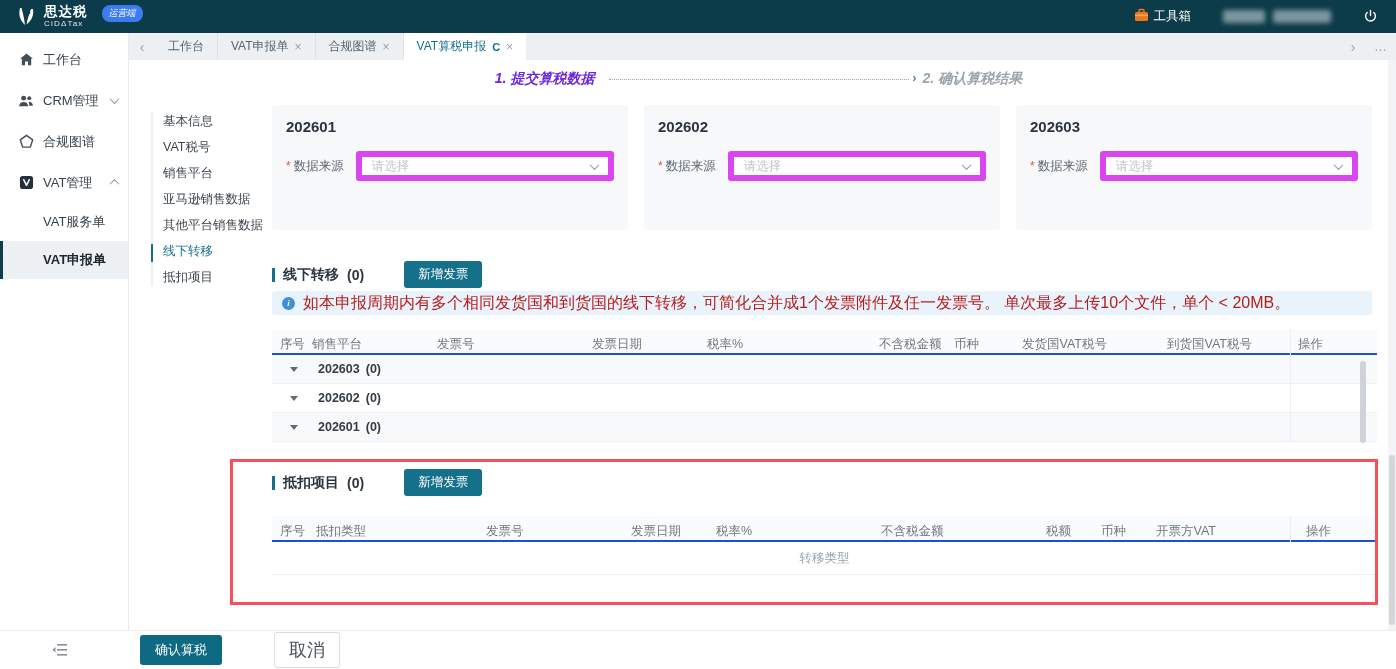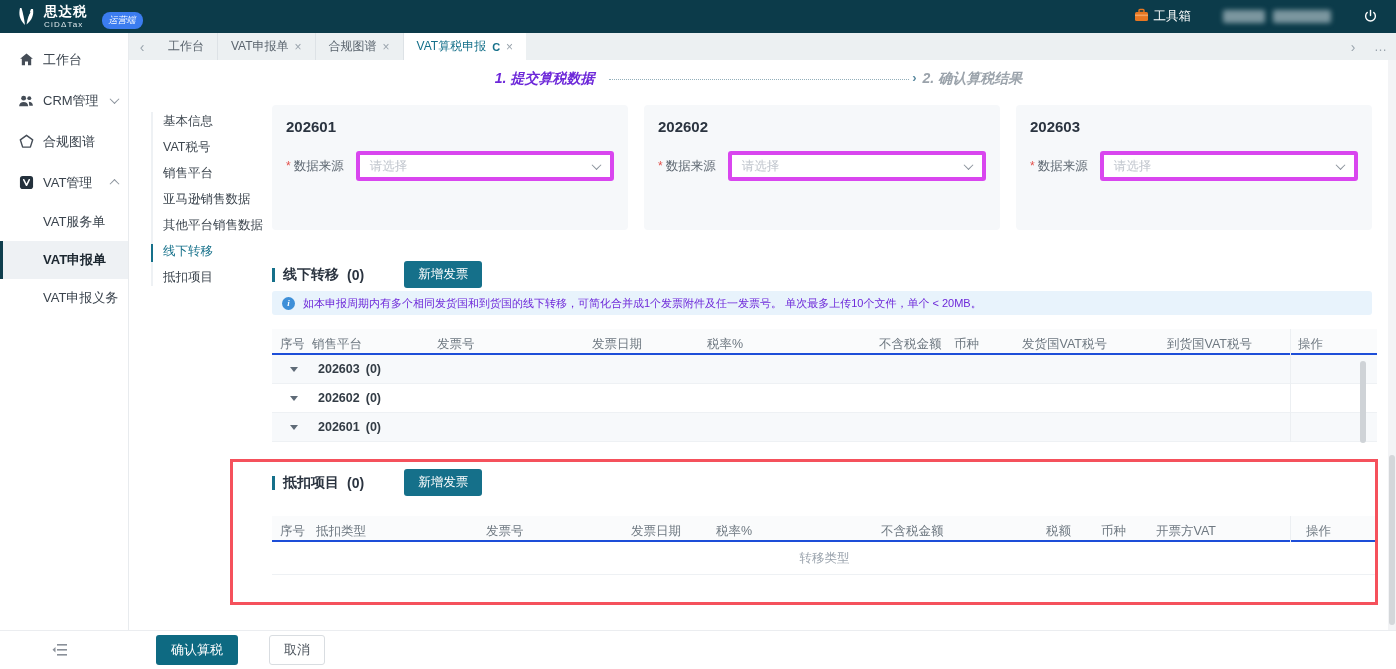--- a/index.html
+++ b/index.html
@@ -1,21 +1,21 @@
 <!DOCTYPE html>
 <html><head>
 <meta charset="utf-8">
 <style>
   * { margin:0; padding:0; box-sizing:border-box; }
   html,body { width:1396px; height:669px; overflow:hidden; }
   body { font-family:"Liberation Sans","DejaVu Sans",sans-serif; background:#fff; position:relative; font-size:13px; color:#333; }
 
   
   .navbar { position:absolute; left:0; top:0; width:1396px; height:33px; background:#0c3b4a; display:flex; align-items:center; justify-content:space-between; padding:0 18px 0 14px; z-index:30; }
-  .brand { display:flex; align-items:flex-end; gap:6px; }
+  .brand { display:flex; align-items:flex-start; gap:6px; }
   .logo-svg { width:24px; height:24px; display:block; }
   .brand-text { display:flex; flex-direction:column; line-height:1; }
   .brand-cn { color:#fff; font-weight:bold; font-size:13.5px; letter-spacing:1px; }
   .brand-en { color:#dfe8ec; font-size:8px; letter-spacing:1.2px; margin-top:2px; }
   .env-badge { background:#3b7cf0; color:#fff; font-size:9px; border-radius:8px; padding:2px 7px; margin-left:8px; font-style:italic; }
   .nav-right { display:flex; align-items:center; gap:32px; }
   .toolbox { display:flex; align-items:center; gap:5px; color:#fff; font-size:12.5px; cursor:pointer; }
   .user-blur { display:flex; align-items:center; gap:8px; }
   .blur-block { display:inline-block; height:13px; border-radius:2px; background:rgba(215,225,230,.55); filter:blur(2.5px); }
   .b1 { width:42px; } .b2 { width:58px; }
@@ -60,33 +60,33 @@
   .anchor-item { height:26px; line-height:26px; padding-left:12px; font-size:12.5px; color:#3e4750; cursor:pointer; white-space:nowrap; }
   .anchor-item.active { color:#15708a; }
 
   
   .cards { position:absolute; left:143px; top:45px; width:1100px; display:flex; gap:16px; }
   .card { width:356px; height:125px; background:#f6f8fa; border-radius:4px; padding:13px 14px; }
   .card-title { font-size:15px; font-weight:bold; color:#2b3440; margin-bottom:16px; }
   .card-row { display:flex; align-items:center; }
   .req { color:#e3514c; margin-right:3px; font-size:12px; }
   .card-label { color:#5d6771; font-size:12.5px; margin-right:12px; white-space:nowrap; }
-  .select { flex:1; height:30px; background:#fff; border:4px solid #d946ef; border-radius:3px; display:flex; align-items:center; justify-content:space-between; padding:0 10px; cursor:pointer; }
+  .select { flex:1; height:30px; background:#fff; border:6px solid #d946ef; border-radius:3px; display:flex; align-items:center; justify-content:space-between; padding:0 10px; cursor:pointer; }
   .select-placeholder { color:#bfc4cc; font-size:12.5px; }
 
   
   .sec-header { position:absolute; display:flex; align-items:center; gap:16px; }
   .sec-title { display:flex; align-items:center; gap:8px; font-weight:bold; font-size:14px; color:#2b3440; }
   .sec-bar { width:3px; height:14px; background:#15708a; display:inline-block; }
   .btn-add { background:#15708a; color:#fff; border:none; font-size:12.5px; padding:5px 14px; border-radius:3px; cursor:pointer; font-family:inherit;margin-left:24px; }
 
   
   .notice { position:absolute; left:143px; top:231px; width:1100px; height:24px; background:#e8f3fc; border-radius:3px; display:flex; align-items:center; gap:8px; padding:0 10px; }
   .notice-icon { width:13px; height:13px; border-radius:50%; background:#3d8fd8; color:#fff; font-size:9px; font-style:italic; font-weight:bold; display:flex; align-items:center; justify-content:center; flex:none; font-family:"Liberation Serif",serif; }
-  .notice-text { font-size:11px; color:#6d28d9; white-space:nowrap; }
+  .notice-text { font-size:16px; color:#b91c1c; white-space:nowrap; }
 
   
   .tbl { position:absolute; left:143px; width:1105px; }
   .tbl-header { display:flex; background:#fafbfc; border-bottom:2px solid #1d4ed8; height:26px; align-items:flex-end; color:#6e7881; font-size:12.5px; }
   .tbl-header > span, .trow > span { padding-left:8px; white-space:nowrap; overflow:hidden; }
   .t1 { top:269px; }
   .t1c0{width:32px;} .t1c1{width:125px;} .t1c2{width:155px;} .t1c3{width:115px;} .t1c4{width:172px;} .t1c5{width:75px;} .t1c6{width:68px;} .t1c7{width:145px;} .t1c8{width:131px;margin-top:31px;} .t1c9{flex:1;}
   .t2 { top:456px; }
   .t2c0{width:36px;} .t2c1{width:170px;} .t2c2{width:145px;} .t2c3{width:85px;} .t2c4{width:165px;} .t2c5{width:165px;} .t2c6{width:55px;} .t2c7{width:55px;} .t2c8{width:150px;} .t2c9{flex:1;}
   .tbl-body { position:relative; }
@@ -99,23 +99,23 @@
   .col-divider.hdr-only { top:0; height:26px; bottom:auto; }
   .tbl-scrollthumb { position:absolute; right:11px; top:32px; width:6px; height:82px; border-radius:3px; background:#cfd3d7; }
   .empty-row { height:33px; display:flex; align-items:center; justify-content:center; color:#9aa3ad; font-size:12.5px; border-bottom:1px solid #eef1f4; }
 
   
   .red-box { position:absolute; left:101px; top:399px; width:1148px; height:146px; border:3px solid #f5515c; z-index:15; pointer-events:none; }
 
   
   .footer { position:absolute; left:0; top:630px; width:1396px; height:39px; background:#fff; border-top:1px solid #ebedf0; z-index:40; display:flex; align-items:center; }
   .collapse-wrap { position:absolute; left:52px; top:12px; cursor:pointer; }
-  .footer-btns { position:absolute; left:156px; display:flex; gap:31px; align-items:center; }
+  .footer-btns { position:absolute; left:140px; display:flex; gap:44px; align-items:center; }
   .btn-primary { background:#0e6a82; color:#fff; border:none; font-size:13px; padding:6px 15px; border-radius:3px; cursor:pointer; font-family:inherit; }
-  .btn-default { background:#fff; color:#4a525b; border:1px solid #d9dde1; font-size:13px; padding:5px 14px; border-radius:3px; cursor:pointer; font-family:inherit; }
+  .btn-default { background:#fff; color:#4a525b; border:1px solid #d9dde1; font-size:18px; padding:5px 14px; border-radius:3px; cursor:pointer; font-family:inherit;margin-left:8px; }
 
   
   .page-scroll { position:absolute; right:0; top:60px; width:8px; height:570px; background:#f3f4f6; z-index:25; }
   .page-thumb { position:absolute; left:1px; width:6px; top:395px; height:170px; border-radius:3px; background:#d4d7da; }
 </style>
 </head>
 <body>
 
 <header class="navbar">
   <div class="brand">
@@ -216,23 +216,20 @@
       </svg>
     </span>
     <span class="side-label">VAT管理</span>
     <span class="chev up"></span>
   </div>
   <div class="side-sub">
     <span>VAT服务单</span>
   </div>
   <div class="side-sub active">
     <span>VAT申报单</span>
-  </div>
-  <div class="side-sub">
-    <span>VAT申报义务</span>
   </div>
 </aside>
 
 <main class="content">
 
   <div class="steps">
     <span class="step1">
       <span class="step-num">1.</span><span>提交算税数据</span>
     </span>
     <span class="step-connector">

